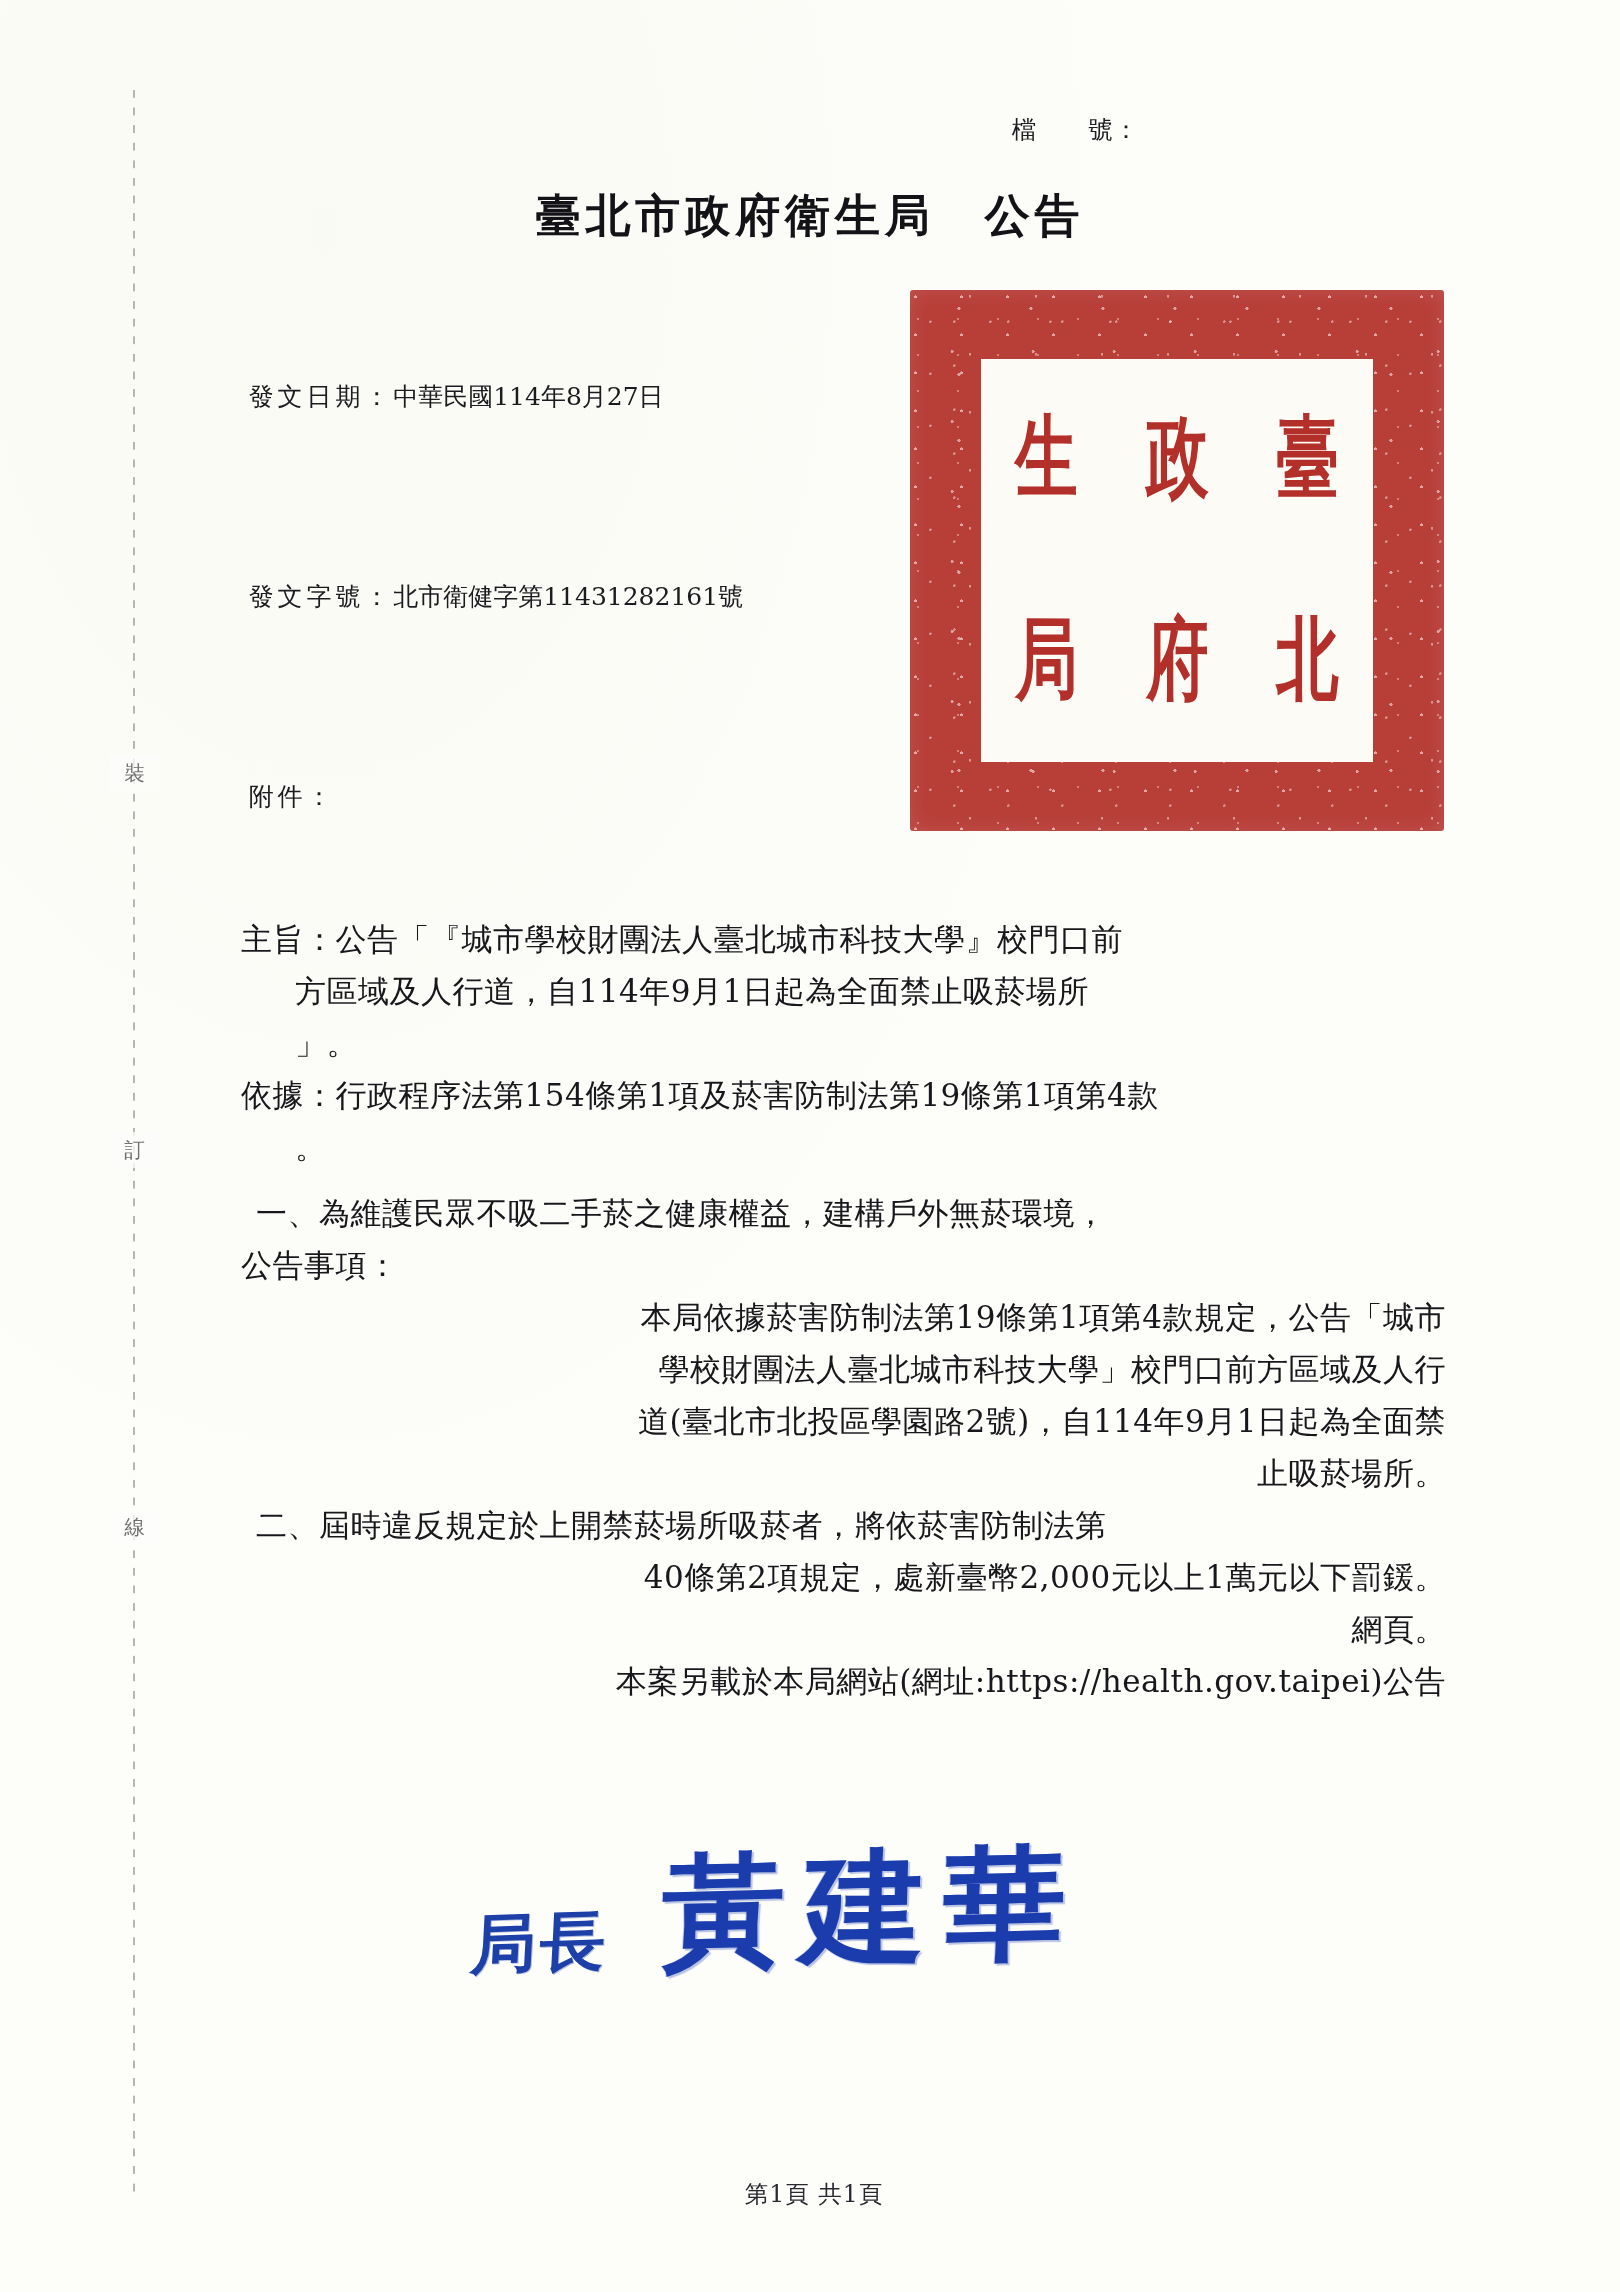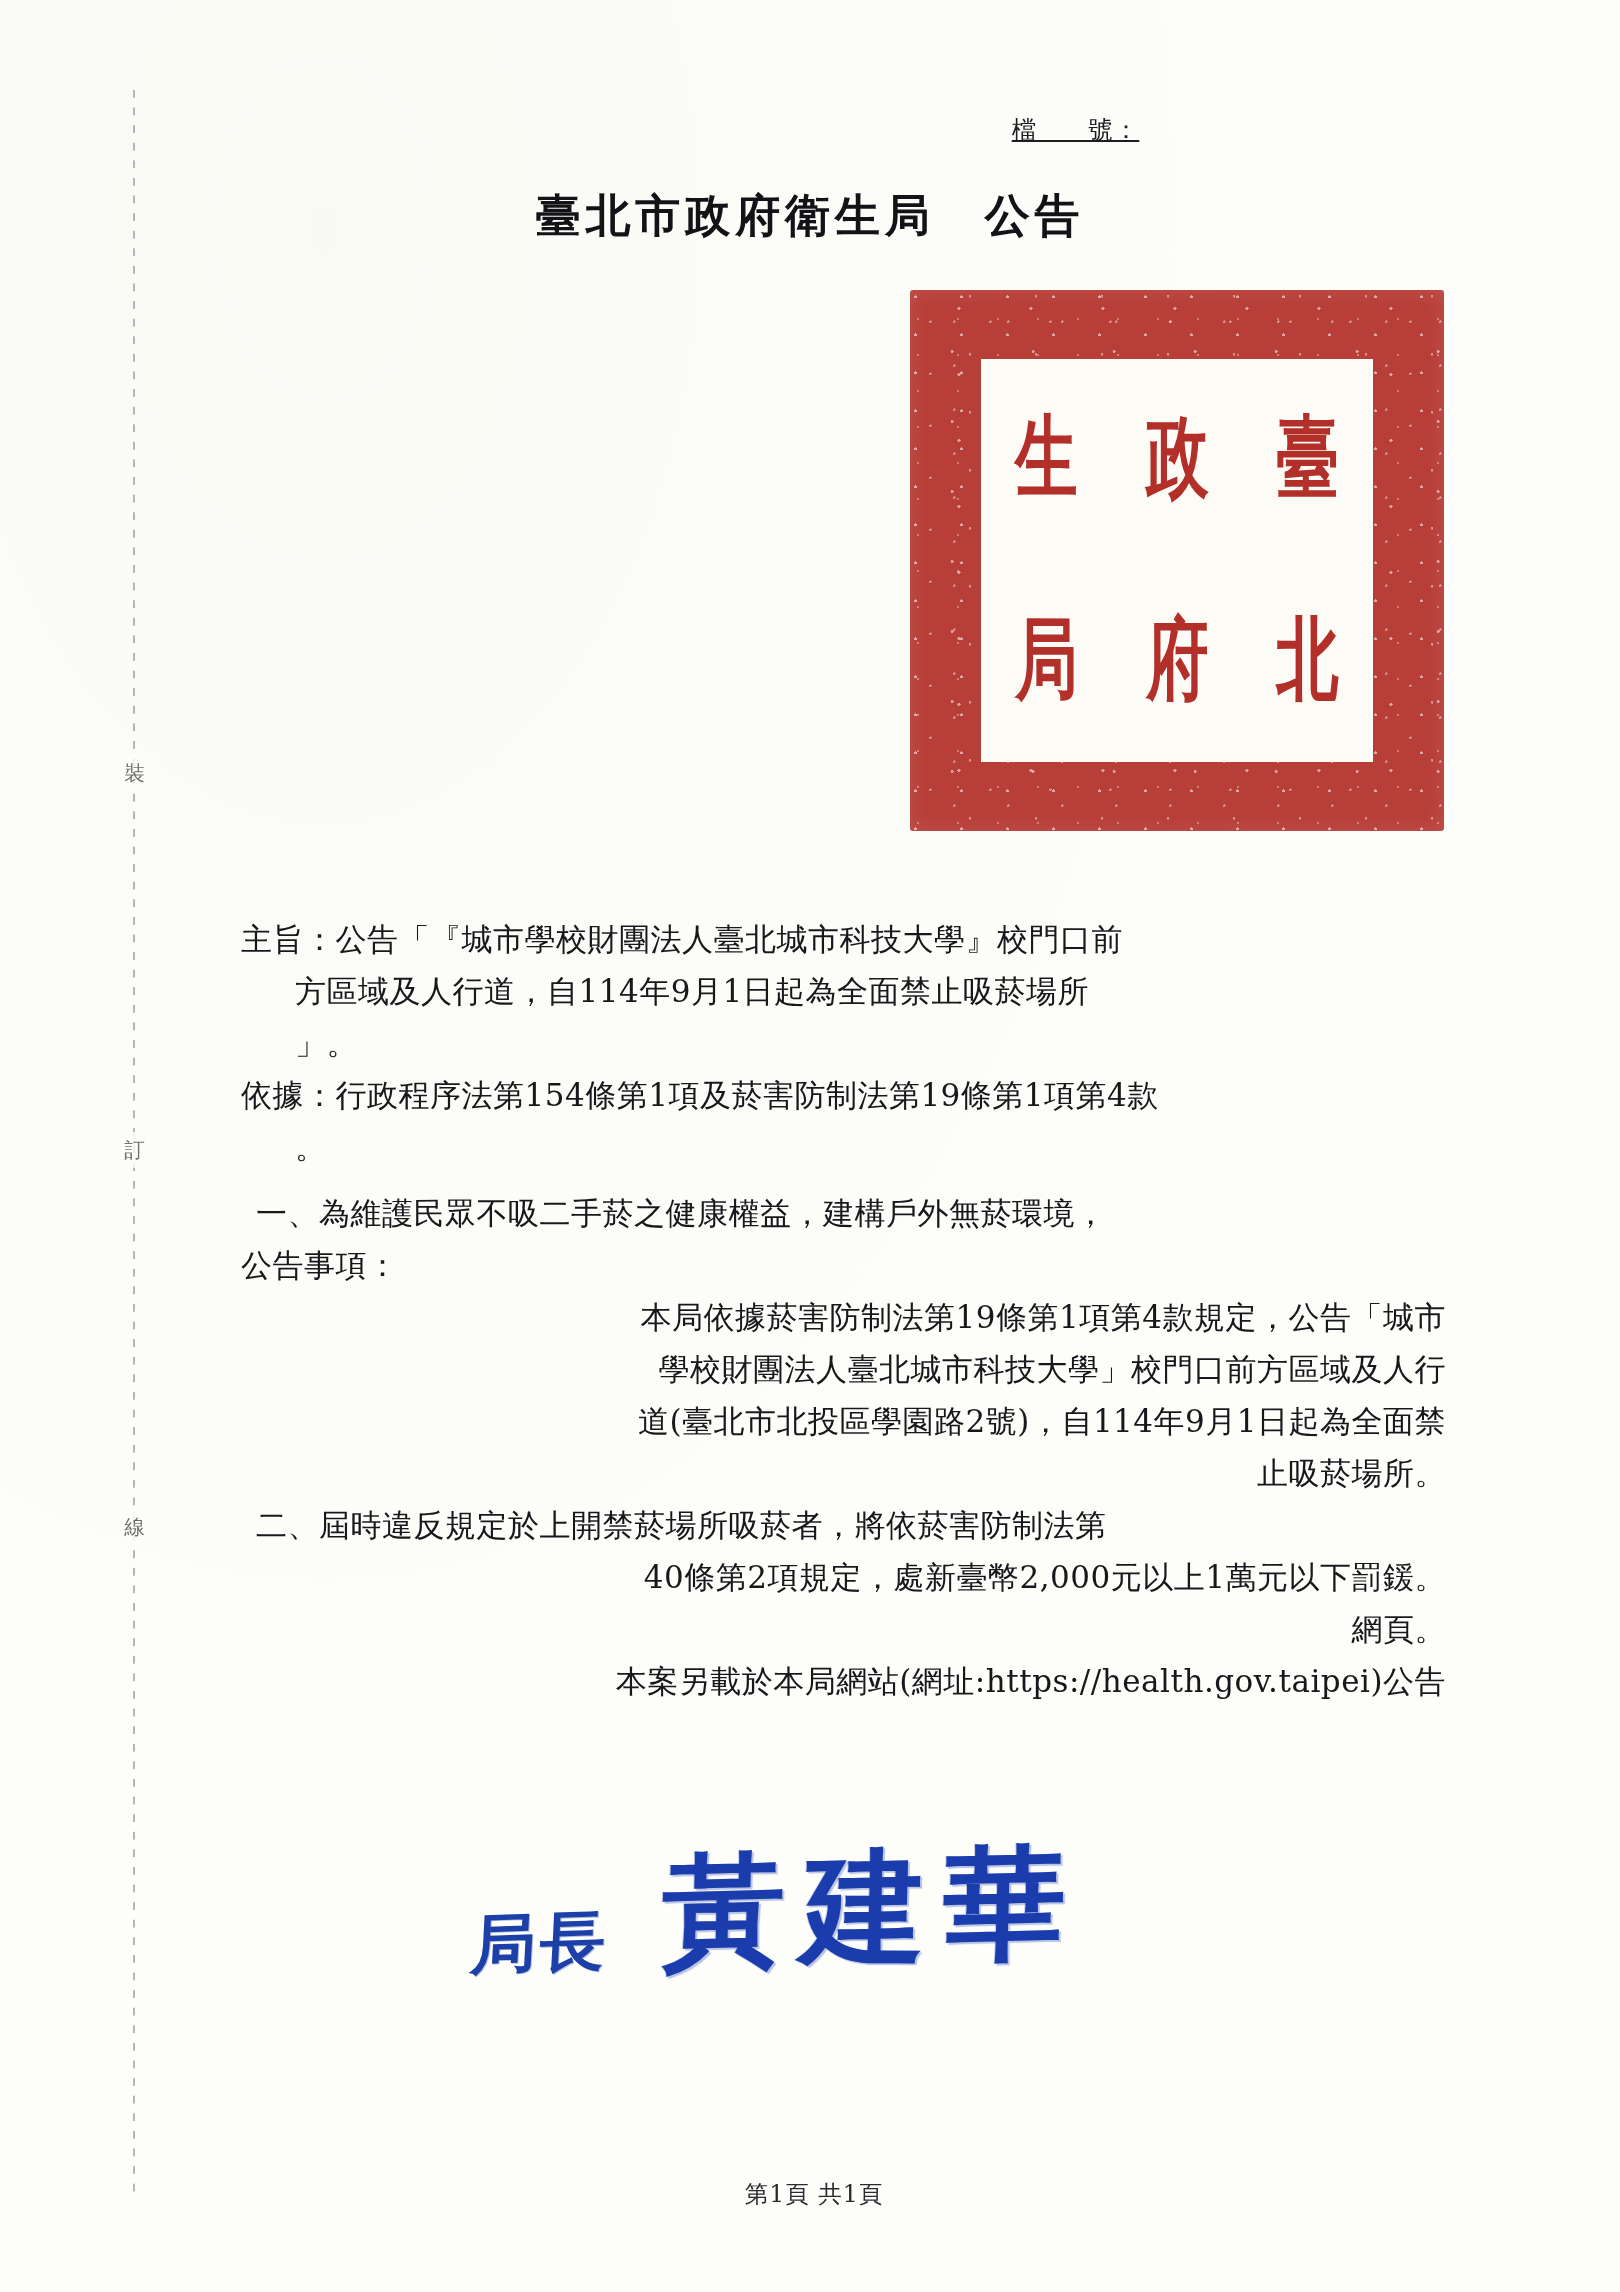--- a/index.html
+++ b/index.html
@@ -58,21 +58,21 @@
   
   .header-fields {
     position: absolute;
     left: 965px;
     top: 65px;
     font-size: 24.5px;
     line-height: 43px;
     color: #1d1c20;
   }
   .header-fields .row { white-space: pre; }
-  .hf-label { letter-spacing: 1px; text-decoration: underline; }
+  .hf-label { letter-spacing: 1px; }
 
   
   .doc-title {
     position: absolute;
     left: 0;
     right: 0;
     top: 186px;
     text-align: center;
     font-size: 45px;
     letter-spacing: 4.9px;
@@ -227,20 +227,31 @@
   <div class="fold-char c3">線</div>
 
   <div class="header-fields">
     <div class="row">
       <span class="hf-label">檔　　號：</span><span></span>
     </div>
   </div>
 
   <div class="doc-title">臺北市政府衛生局　公告</div>
 
+  <div class="meta">
+    <div class="row">
+      <span class="m-label">發文日期：</span><span>中華民國114年8月27日</span>
+    </div>
+    <div class="row">
+      <span class="m-label">發文字號：</span><span>北市衛健字第11431282161號</span>
+    </div>
+    <div class="row">
+      <span class="m-label">附件：</span><span></span>
+    </div>
+  </div>
 
   <div class="seal-wrap">
     <div class="seal"></div>
     <div class="seal-inner">
       <div class="seal-glyph">臺</div>
       <div class="seal-glyph">政</div>
       <div class="seal-glyph">生</div>
       <div class="seal-glyph">北</div>
       <div class="seal-glyph">府</div>
       <div class="seal-glyph">局</div>

